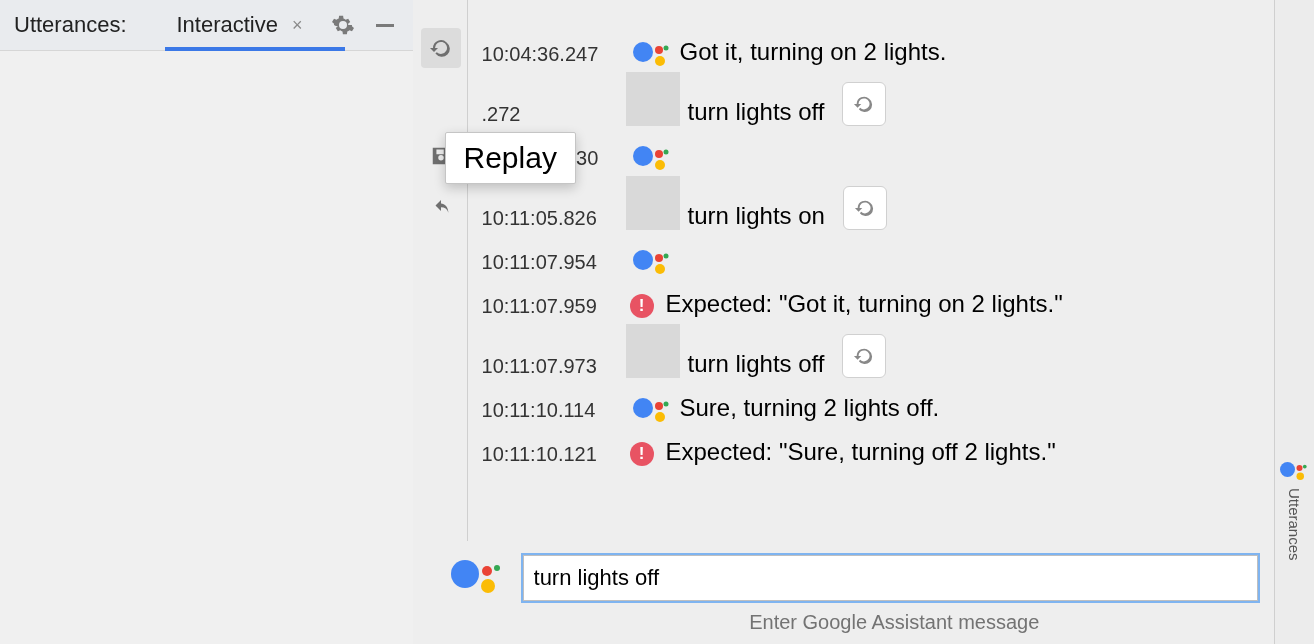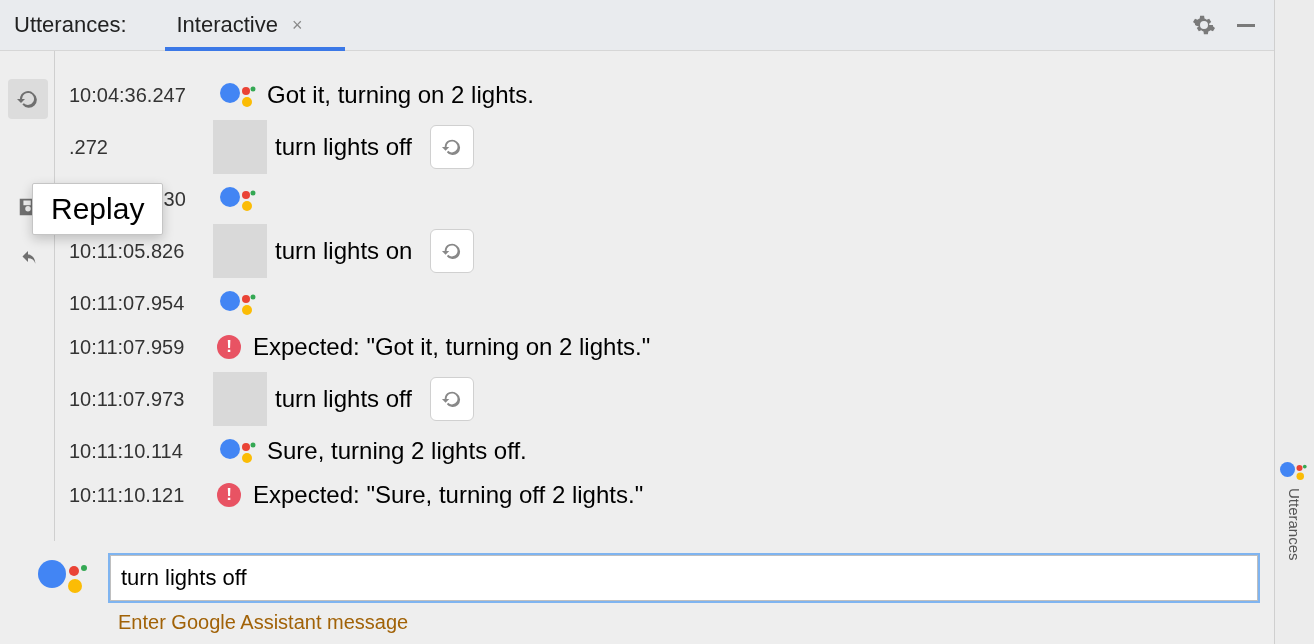--- a/index.html
+++ b/index.html
@@ -13,21 +13,21 @@
     overflow: hidden;
   }
   .root {
     display: flex;
     width: 1314px;
     height: 644px;
   }
   .main-col {
     flex: 1;
     display: flex;
-    flex-direction: column;
+    flex-direction: row;
     position: relative;
   }
   .right-rail {
     width: 40px;
     background: #ececec;
     border-left: 1px solid #cfcfcf;
     display: flex;
     flex-direction: column;
     align-items: center;
     padding-top: 460px;
@@ -134,21 +134,21 @@
 
   .convo {
     flex: 1;
     padding: 22px 20px 10px 14px;
     overflow: hidden;
     font-size: 24px;
     border-left: 1px solid #cfcfcf;
   }
   .row {
     display: flex;
-    align-items: center;
+    align-items: flex-end;
     min-height: 44px;
   }
   .row.tall { min-height: 60px; }
   .ts {
     width: 144px;
     font-size: 20px;
     color: #333;
     font-feature-settings: "tnum";
   }
   .actor {
@@ -212,22 +212,23 @@
     border: 1px solid #bfbfbf;
     outline: 2px solid #7fb4f0;
     background: #fff;
     font-size: 22px;
     padding: 0 10px;
     box-sizing: border-box;
   }
   .hint {
     margin-left: 80px;
     margin-top: 10px;
-    color: #a16207;
+    color: #737373;
     font-size: 20px;
+    text-align: center;
   }
 
   
   svg { display: block; }
 </style>
 </head>
 <body>
 
 <svg width="0" height="0" style="position:absolute">
   <defs>

